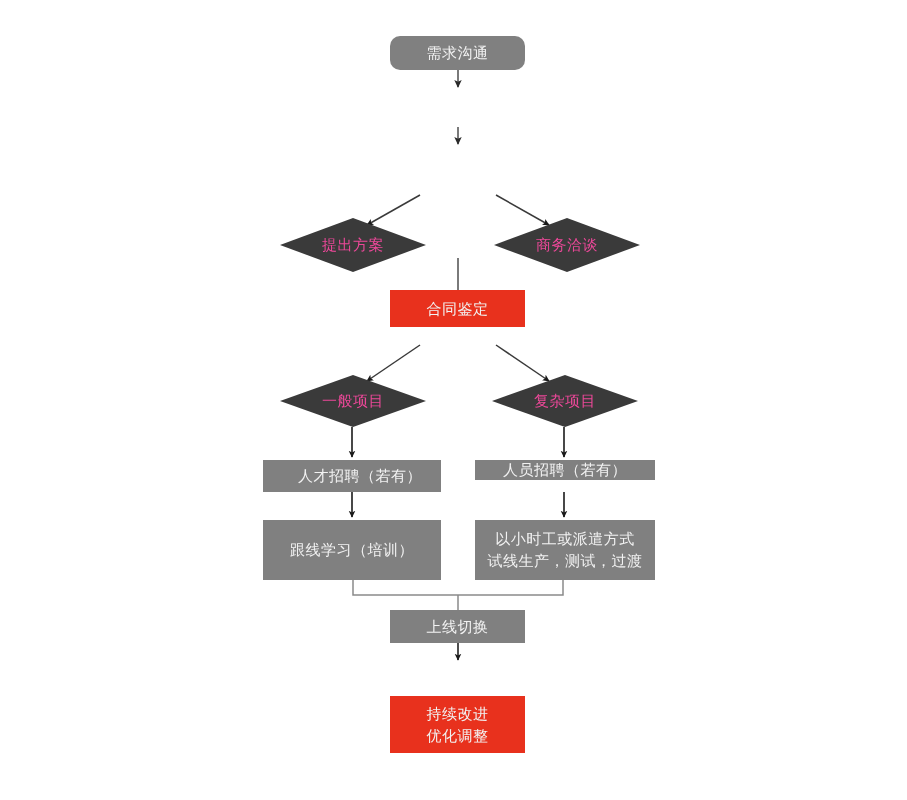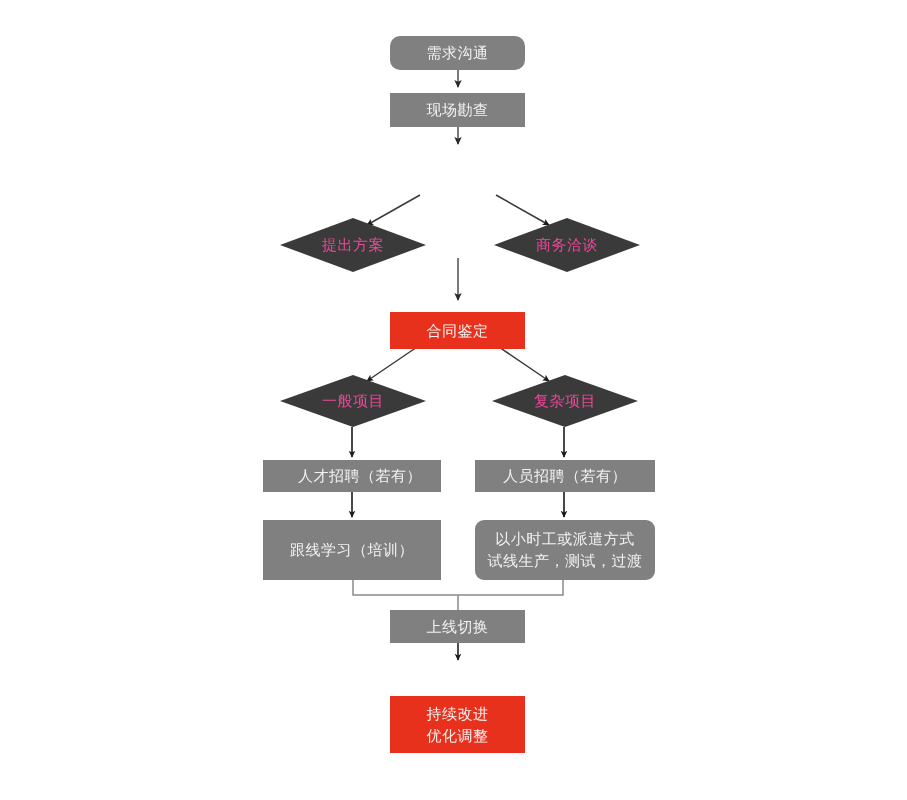--- a/index.html
+++ b/index.html
@@ -146,62 +146,59 @@
 
     <g>
       <line x1="458" y1="643" x2="458" y2="660" stroke="#3a3a3a" stroke-width="1.8" marker-end="url(#arrowDark)"></line>
     </g>
   </svg>
 
   <div class="node proc" style="left:390px; top:36px; width:135px; height:34px;border-radius:10px;">
     <span class="label">需求沟通</span>
   </div>
 
-  <div class="node proc" style="left:390px; top:93px; width:135px; height:34px;">
-    <span class="label">现场勘查</span>
-  </div>
 
 
   <div class="diamond-wrap" style="left:280px; top:218px; width:146px; height:54px;">
     <div class="shape"></div>
     <div class="label">提出方案</div>
   </div>
 
   <div class="diamond-wrap" style="left:494px; top:218px; width:146px; height:54px;">
     <div class="shape"></div>
     <div class="label">商务洽谈</div>
   </div>
 
-  <div class="node highlight" style="left:390px; top:312px; width:135px; height:37px;">
+  <div class="node highlight" style="left:390px; top:290px; width:135px; height:37px;">
     <span class="label">合同鉴定</span>
   </div>
 
   <div class="diamond-wrap" style="left:280px; top:375px; width:146px; height:52px;">
     <div class="shape"></div>
     <div class="label">一般项目</div>
   </div>
 
   <div class="diamond-wrap" style="left:492px; top:375px; width:146px; height:52px;">
     <div class="shape"></div>
     <div class="label">复杂项目</div>
   </div>
 
   <div class="node proc" style="left:263px; top:460px; width:178px; height:32px;padding-left:16px;">
     <span class="label">人才招聘（若有）</span>
   </div>
 
-  <div class="node proc" style="left:475px; top:460px; width:180px; height:32px;">
+  <div class="node proc" style="left:475px; top:460px; width:180px; height:20px;">
     <span class="label">人员招聘（若有）</span>
   </div>
 
   <div class="node proc" style="left:263px; top:520px; width:178px; height:60px;">
     <span class="label">跟线学习（培训）</span>
   </div>
 
-  <div class="node proc" style="left:475px; top:520px; width:180px; height:60px; line-height:22px;border-radius:9px;">
+  <div class="node proc" style="left:475px; top:520px; width:180px; height:60px; line-height:22px;">
     <span class="label">以小时工或派遣方式
 试线生产，测试，过渡</span>
   </div>
 
   <div class="node proc" style="left:390px; top:610px; width:135px; height:33px;">
     <span class="label">上线切换</span>
   </div>
 
   <div class="node highlight" style="left:390px; top:696px; width:135px; height:57px; line-height:22px;">
     <span class="label">持续改进

